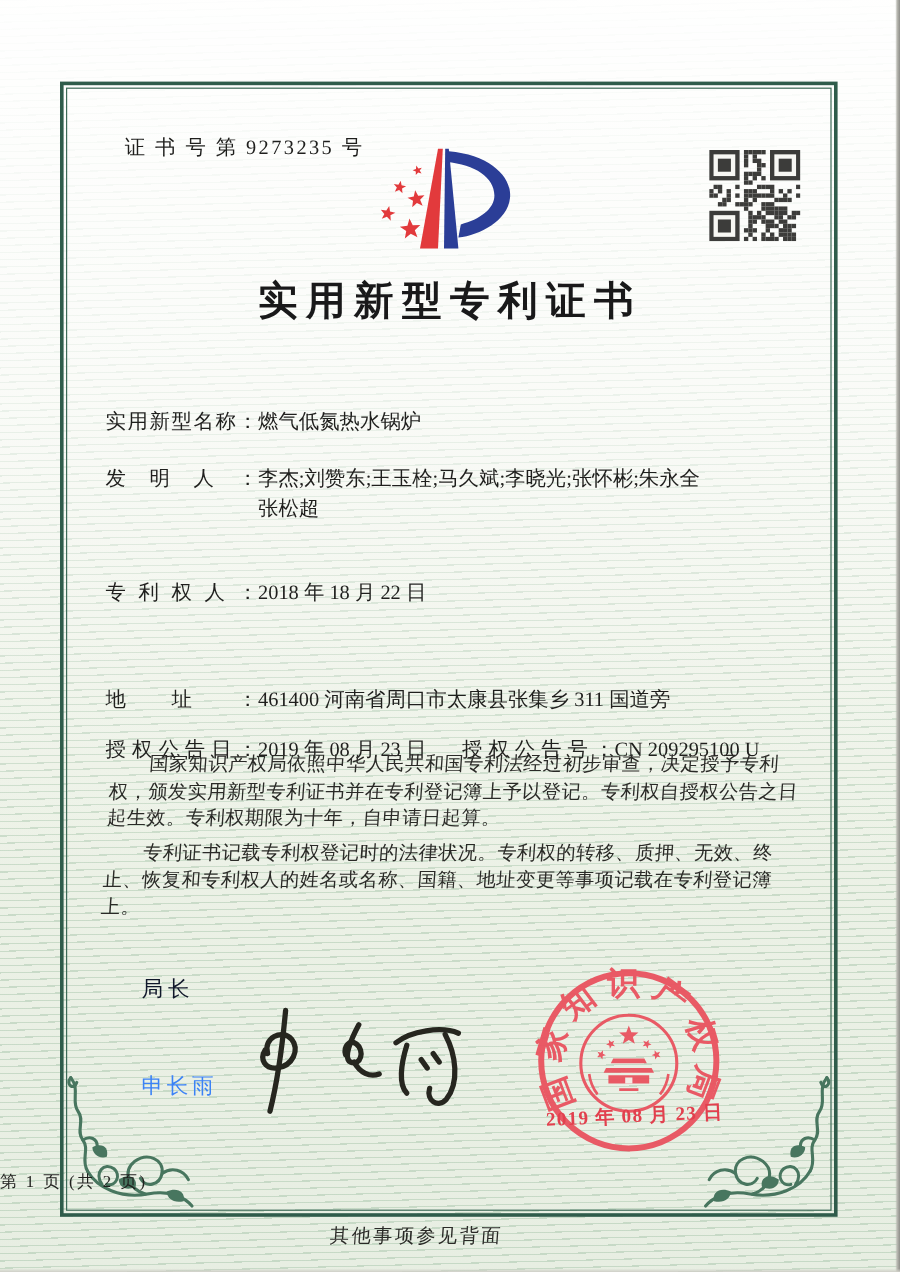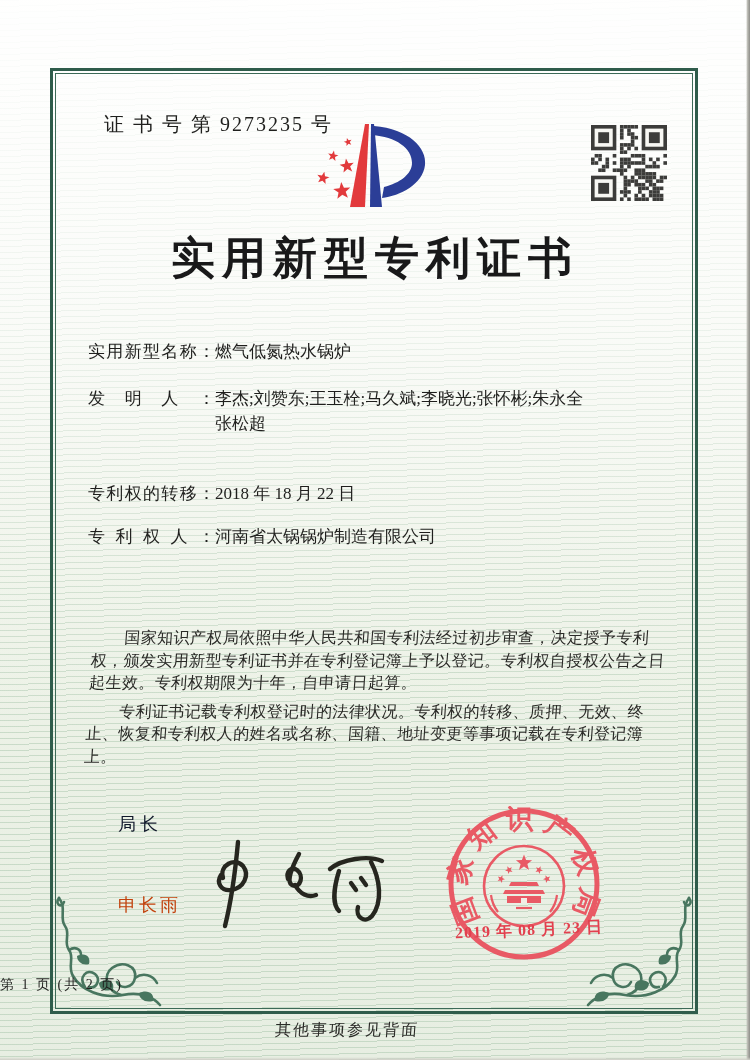--- a/index.html
+++ b/index.html
@@ -17,32 +17,32 @@
       repeating-linear-gradient(178.5deg, rgba(122,168,132,.30) 0 1px, rgba(255,255,255,0) 1px 6px),
       linear-gradient(180deg,#f7f8f2 0%,#edf2e7 60%,#e7eee2 100%);
   }
   
   .scan-edge-r{position:absolute;top:0;right:0;width:4px;height:100%;background:linear-gradient(90deg,rgba(0,0,0,0),#b9b9b2 40%,#8d8d88);}
   .scan-edge-b{position:absolute;left:0;bottom:0;width:100%;height:3px;background:linear-gradient(180deg,rgba(0,0,0,0),#cfcfc7);}
   
   .frame{position:absolute;left:50px;top:68px;width:642px;height:940px;border:3px solid #2f5c4b;}
   .frame-inner{position:absolute;inset:2px;border:1px solid #3c6a57;}
   .abs{position:absolute;}
-  .cert-no{left:104px;top:111px;font-size:20px;letter-spacing:2px;}
-  .title{left:0;right:0;top:229px;text-align:center;font-size:44px;font-weight:700;letter-spacing:7px;color:#19191a;}
+  .cert-no{left:104px;top:111px;font-size:17px;letter-spacing:2px;}
+  .title{left:0;right:0;top:229px;text-align:center;font-size:33px;font-weight:700;letter-spacing:7px;color:#19191a;}
   .rows{left:88px;top:0;width:580px;height:620px;}
   .row{position:absolute;left:0;font-size:17px;white-space:pre-line;line-height:25px;}
   .lbl{display:inline-block;width:127px;text-align:justify;text-align-last:justify;vertical-align:top;}
   .val{display:inline-block;vertical-align:top;max-width:445px;}
   .val-fixed{min-width:170px;}
   .r1{top:314px}.r2{top:361px}.r3{top:416px}.r4{top:456px}.r5{top:499px}.r6{top:545px}.r7{top:587px}
   .legal{left:88px;top:627px;width:582px;font-size:16px;line-height:22.5px;transform:skewX(-4deg);color:#2a2a27;}
   .legal p{margin:0 0 6px 0;text-indent:2em;letter-spacing:.4px;}
   .signer-title{left:118px;top:812px;font-size:18px;letter-spacing:4px;color:#0f172a;font-family:Liberation Mono, monospace;}
-  .signer-name{left:118px;top:893px;font-size:18px;letter-spacing:3px;color:#c2410c;}
+  .signer-name{left:118px;top:893px;font-size:18px;letter-spacing:3px;color:#3b82f6;}
   .sig{left:196px;top:834px;}
   .seal{left:446px;top:806px;z-index:5;opacity:.94;}
   .seal-date{left:450px;top:920px;width:158px;text-align:center;font-size:16px;color:#e2404e;letter-spacing:1px;transform:rotate(-2.5deg);z-index:6;font-weight:700;}
   .page{left:0;right:0;top:976px;text-align:left;font-size:14px;letter-spacing:2px;}
   .back-note{left:0;right:0;top:1020px;text-align:center;font-size:16px;letter-spacing:2px;transform:translateX(-28px) skewX(-4deg);color:#2a2a27;}
   .qr{left:591px;top:125px;}
   .logo{left:288px;top:117px;}
   .fl-left{left:51px;top:894px;}
   .fl-right{left:585px;top:894px;transform:scaleX(-1);}
 </style>
@@ -215,24 +215,27 @@
 
 <div class="abs rows">
   <div class="row r1">
     <span class="lbl">实用新型名称：</span><span class="val">燃气低氮热水锅炉</span>
   </div>
   <div class="row r2">
     <span class="lbl">发明人：</span><span class="val">李杰;刘赞东;王玉栓;马久斌;李晓光;张怀彬;朱永全
 张松超</span>
   </div>
   <div class="row r4">
-    <span class="lbl">专利权的转移：</span><span class="val">2018 年 18 月 22 日</span>
-  </div>
-  <div class="row r5">
-    <span class="lbl">专利权人：</span><span class="val">河南省太锅锅炉制造有限公司</span>
+    <span class="lbl">专利权人：</span><span class="val">2018 年 18 月 22 日</span>
+  </div>
+  <div class="row r6">
+    <span class="lbl">地址：</span><span class="val">461400 河南省周口市太康县张集乡 311 国道旁</span>
+  </div>
+  <div class="row r7">
+    <span class="lbl">授权公告日：</span><span class="val val-fixed">2019 年 08 月 23 日</span><span class="lbl">授权公告号：</span><span class="val">CN 209295100 U</span>
   </div>
 </div>
 
 <div class="abs legal">
   <p>国家知识产权局依照中华人民共和国专利法经过初步审查，决定授予专利权，颁发实用新型专利证书并在专利登记簿上予以登记。专利权自授权公告之日起生效。专利权期限为十年，自申请日起算。</p>
   <p>专利证书记载专利权登记时的法律状况。专利权的转移、质押、无效、终止、恢复和专利权人的姓名或名称、国籍、地址变更等事项记载在专利登记簿上。</p>
 </div>
 
 <div class="abs signer-title">局长</div>
 <div class="abs signer-name">申长雨</div>

